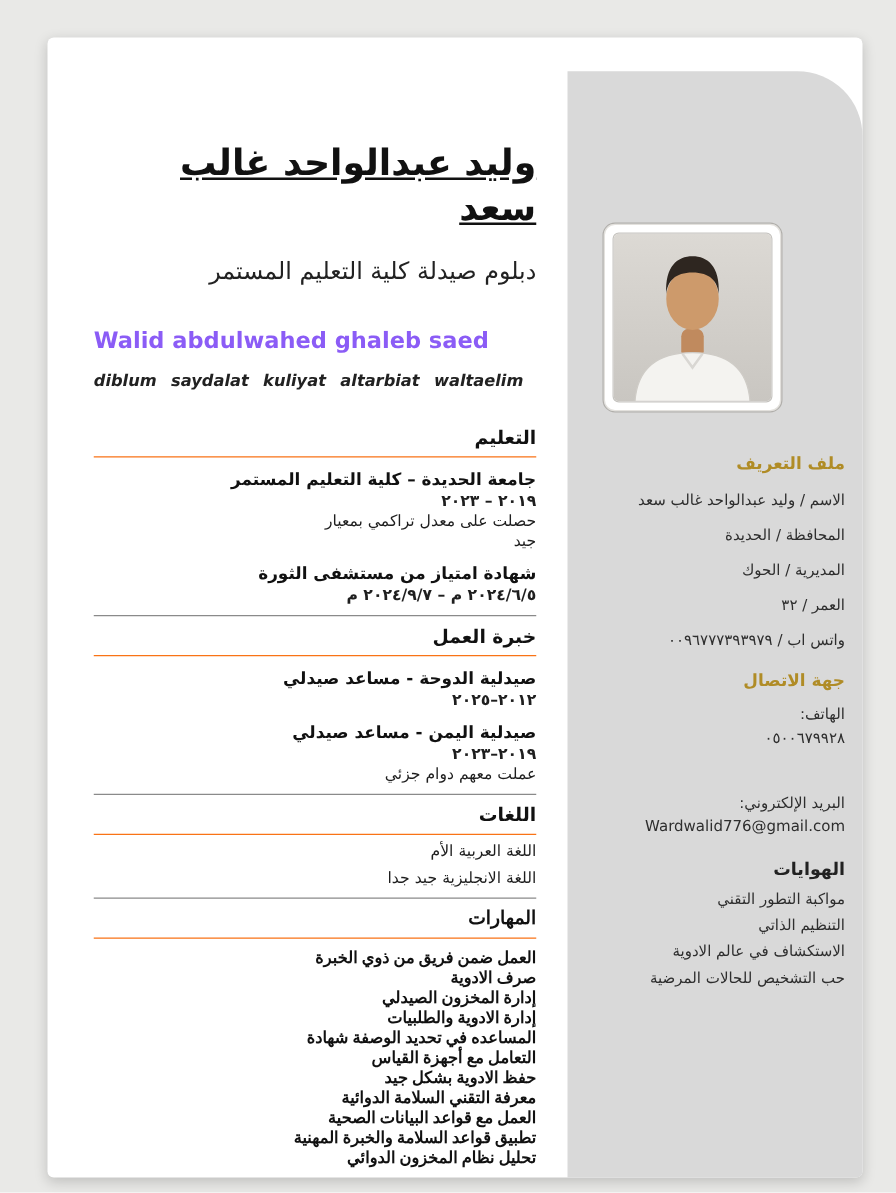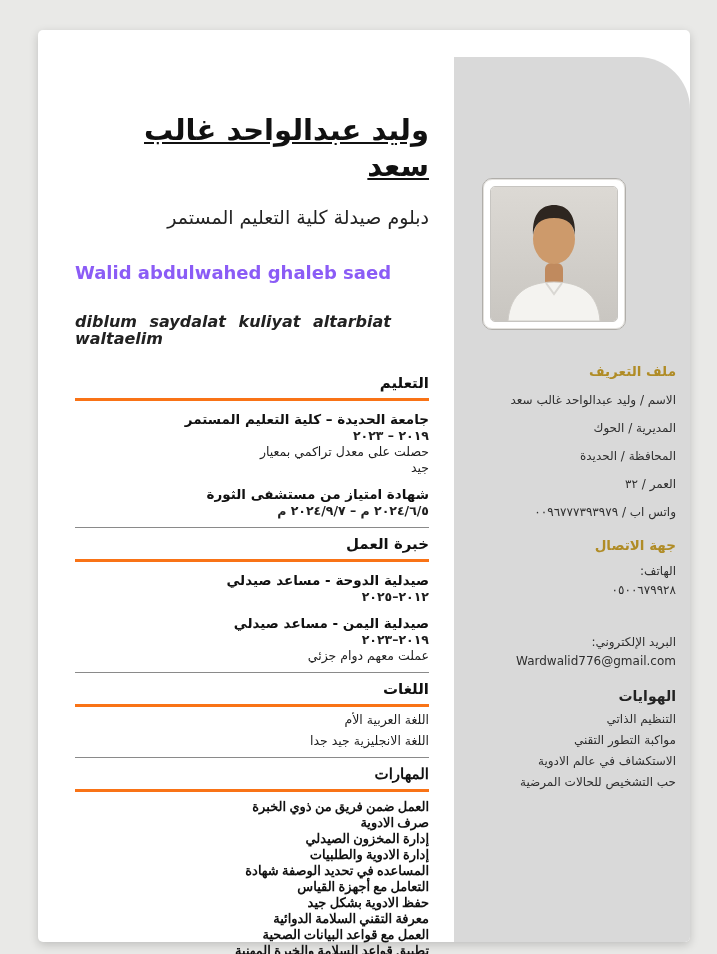--- a/index.html
+++ b/index.html
@@ -53,29 +53,29 @@
   .hobby { margin-top:5px; font-size:12px; line-height:16px; }
 
   
   .main {
     position:absolute; left:37px; top:0; width:354px;
     direction:rtl; text-align:right;
   }
   .name-ar { margin-top:82px; font-size:29px; font-weight:bold; line-height:36px; color:#111;text-decoration:underline; }
   .deg-ar  { margin-top:20px; font-size:19px; line-height:26px; color:#222; }
   .name-en { direction:ltr; text-align:left; margin-top:32px; font-size:18px; font-weight:bold; line-height:21px; color:#8b5cf6; }
-  .deg-en  { direction:ltr; text-align:left; margin-top:30px; font-size:16px; font-weight:bold; font-style:italic; word-spacing:7px; line-height:17px; color:#222; }
+  .deg-en  { direction:ltr; text-align:left; margin-top:14px; font-size:13px; font-weight:bold; font-style:italic; word-spacing:7px; line-height:17px; color:#222; }
 
   .sec { margin-top:26px; }
   .sec + .sec { margin-top:8px; border-top:1px solid #8a8a8a; padding-top:6px; }
   .sec-languages { margin-top:5px; padding-top:4px; }
   .sec-skills    { margin-top:5px; padding-top:4px;font-family:Liberation Serif, serif; }
   .sec-title {
     font-size:15px; font-weight:bold; line-height:20px;
-    padding-bottom:5px; border-bottom:3px solid #f97316; color:#111;
+    padding-bottom:5px; border-bottom:1px solid #f97316; color:#111;
   }
   .item { margin-top:9px; }
   .item-title { font-size:13.5px; font-weight:bold; line-height:18px; color:#111; }
   .item-line  { font-size:12.5px; line-height:16px; color:#1e1e1e; }
   .item-line.strong { font-weight:bold; }
   .lang-line { font-size:12.5px; line-height:16px; margin-top:5px; color:#1e1e1e; }
   .skills-list { margin-top:7px; }
   .skill { font-size:13px; font-weight:bold; line-height:16px; color:#111; }
 </style>
 </head>
@@ -161,33 +161,33 @@
           <path d="M56 96 L64 107 L72 96" fill="none" stroke="#d9d7d3" stroke-width="2"></path>
           <ellipse cx="64" cy="52" rx="21" ry="25" fill="#cd9a6b"></ellipse>
           <path d="M43 48 C42 26 52 18 64 18 C76 18 86 26 85 48 C84 38 78 31 64 31 C50 31 44 38 43 48 Z" fill="#2e2620"></path>
         </svg>
       </div>
     </div>
 
     <div class="side-content">
       <h3 class="side-title">ملف التعريف</h3>
       <div class="side-item">الاسم / وليد عبدالواحد غالب سعد</div>
+      <div class="side-item">المحافظة / الحديدة</div>
       <div class="side-item">المديرية / الحوك</div>
-      <div class="side-item">المحافظة / الحديدة</div>
       <div class="side-item">العمر / ٣٢</div>
       <div class="side-item">واتس اب / ٠٠٩٦٧٧٧٣٩٣٩٧٩</div>
 
       <h3 class="side-title contact-title">جهة الاتصال</h3>
       <div class="side-item contact-label">الهاتف:</div>
       <div class="side-item contact-value">٠٥٠٠٦٧٩٩٢٨</div>
       <div class="side-item contact-label email-label">البريد الإلكتروني:</div>
       <div class="side-item contact-value ltr" dir="ltr">Wardwalid776@gmail.com</div>
 
       <h3 class="hobbies-title">الهوايات</h3>
+      <div class="side-item hobby">مواكبة التطور التقني</div>
       <div class="side-item hobby">التنظيم الذاتي</div>
-      <div class="side-item hobby">مواكبة التطور التقني</div>
       <div class="side-item hobby">الاستكشاف في عالم الادوية</div>
       <div class="side-item hobby">حب التشخيص للحالات المرضية</div>
     </div>
 
   </div>
 
 </div>
 
 </body></html>

